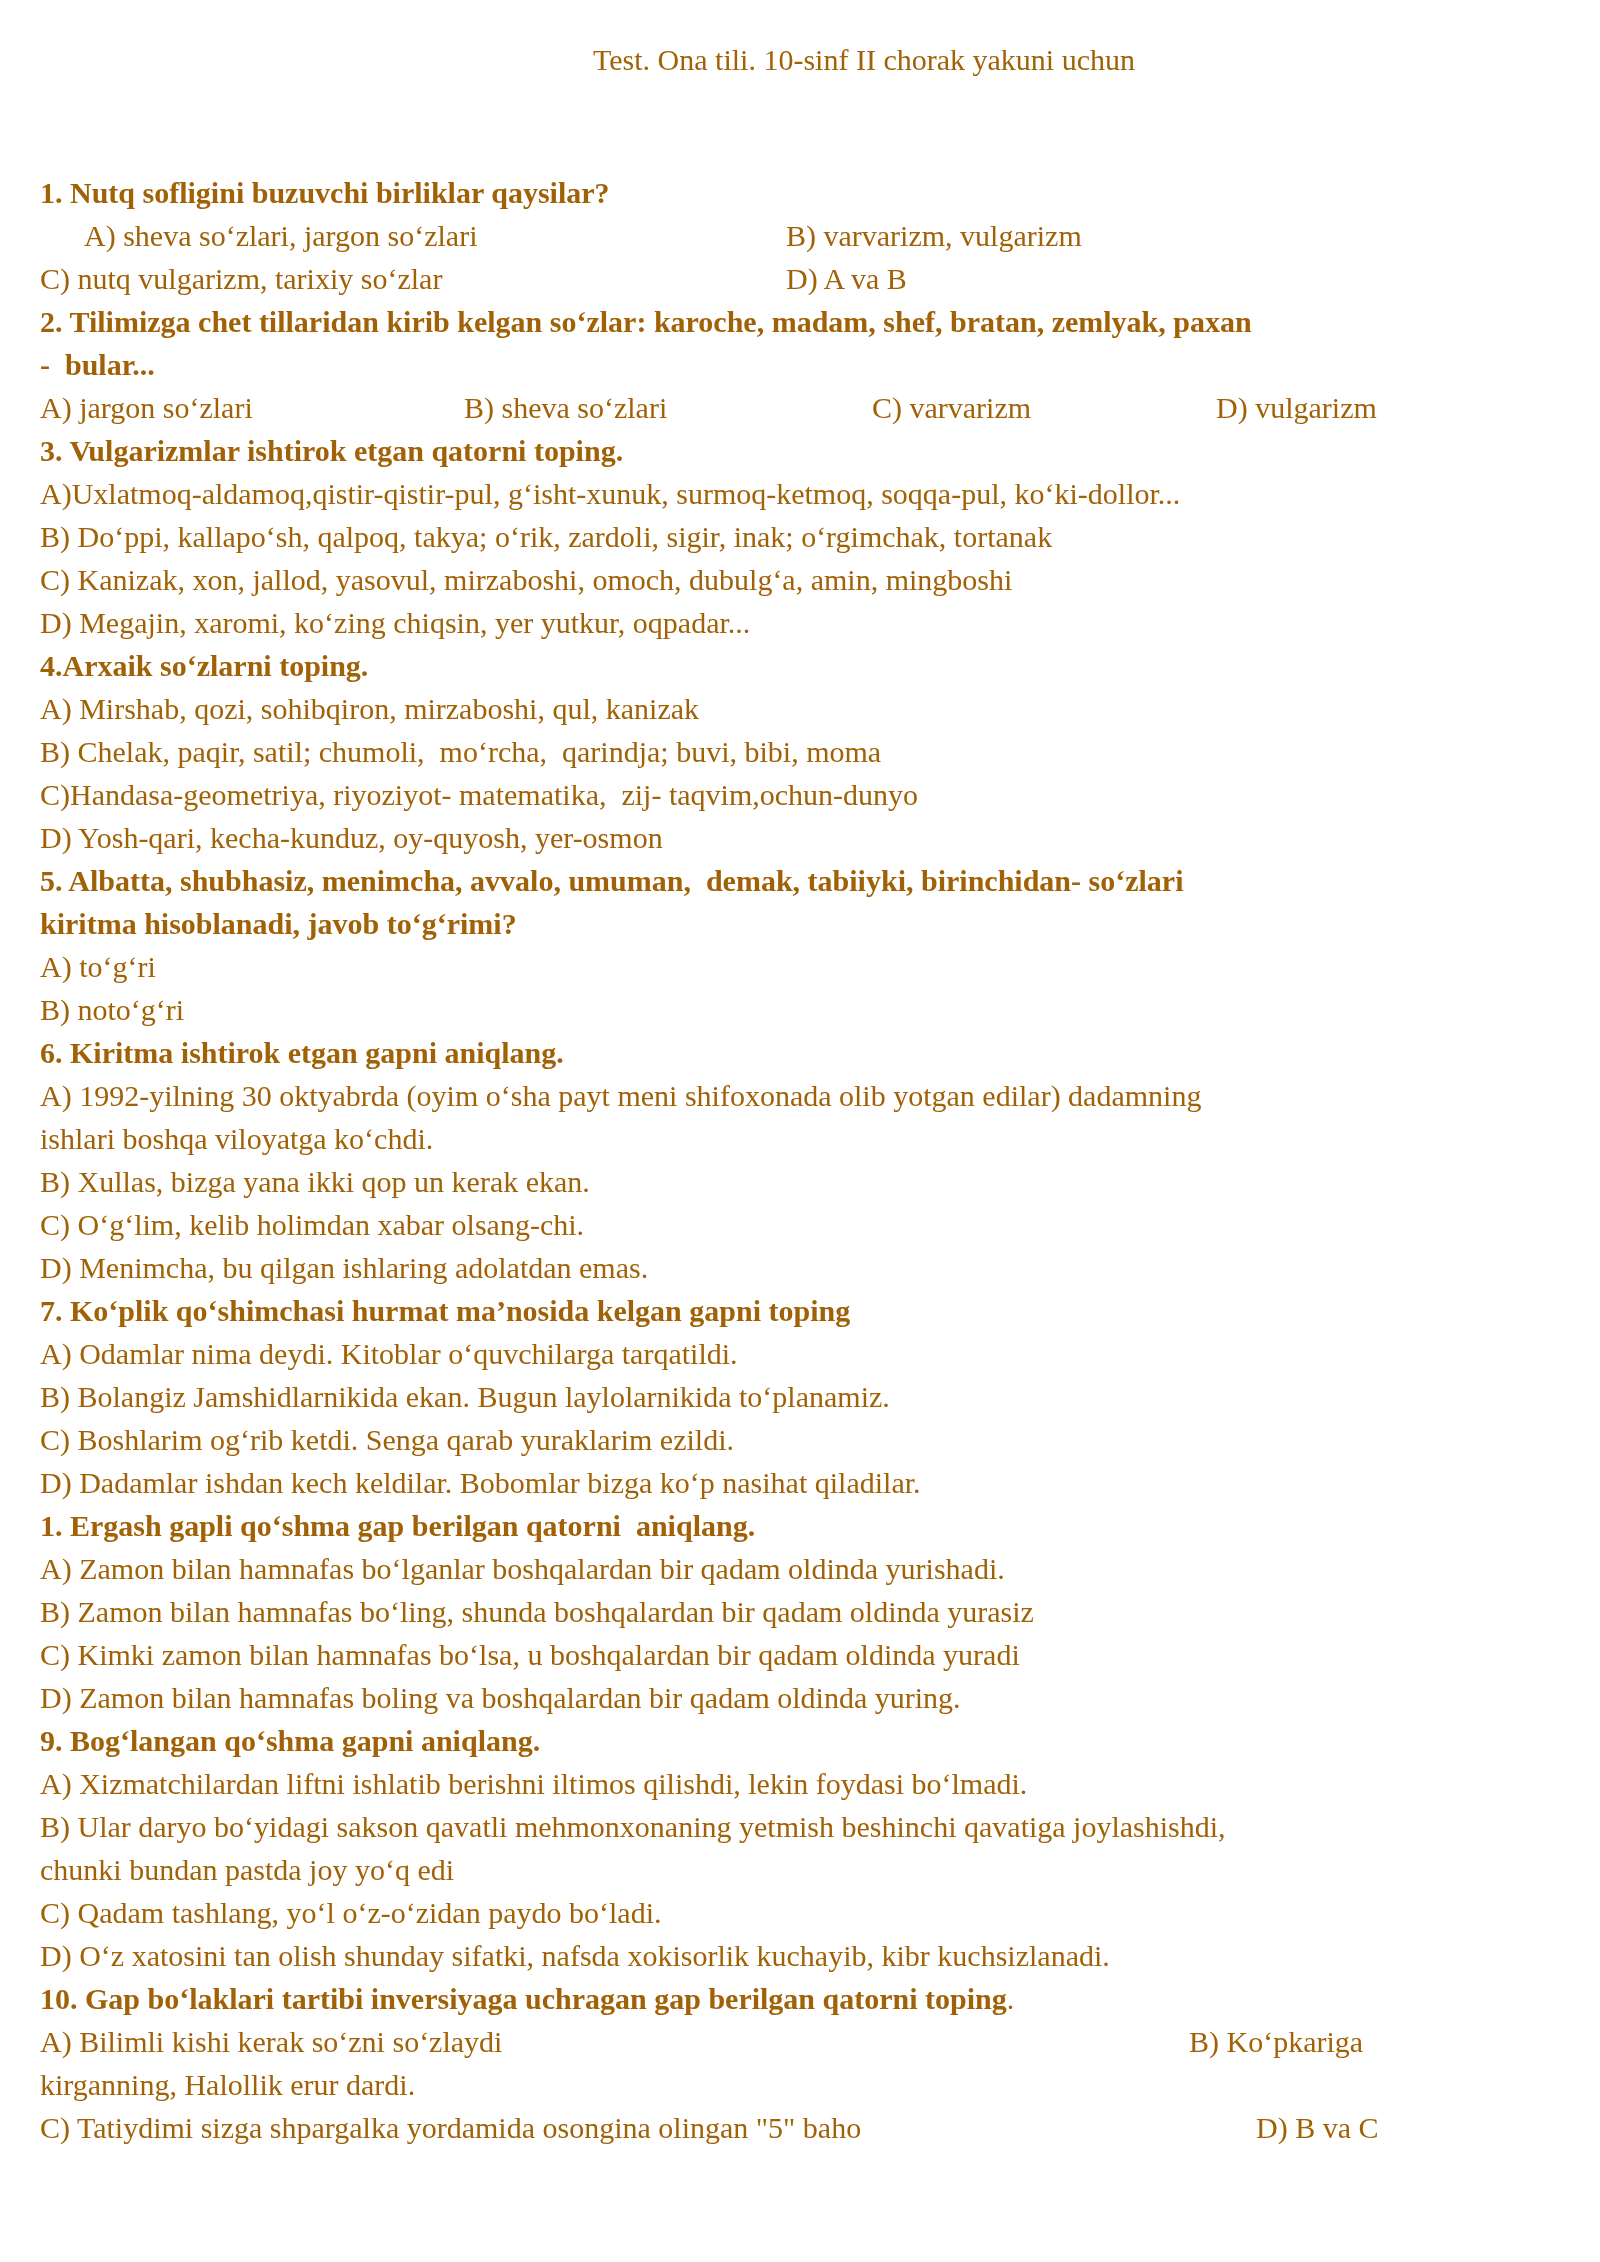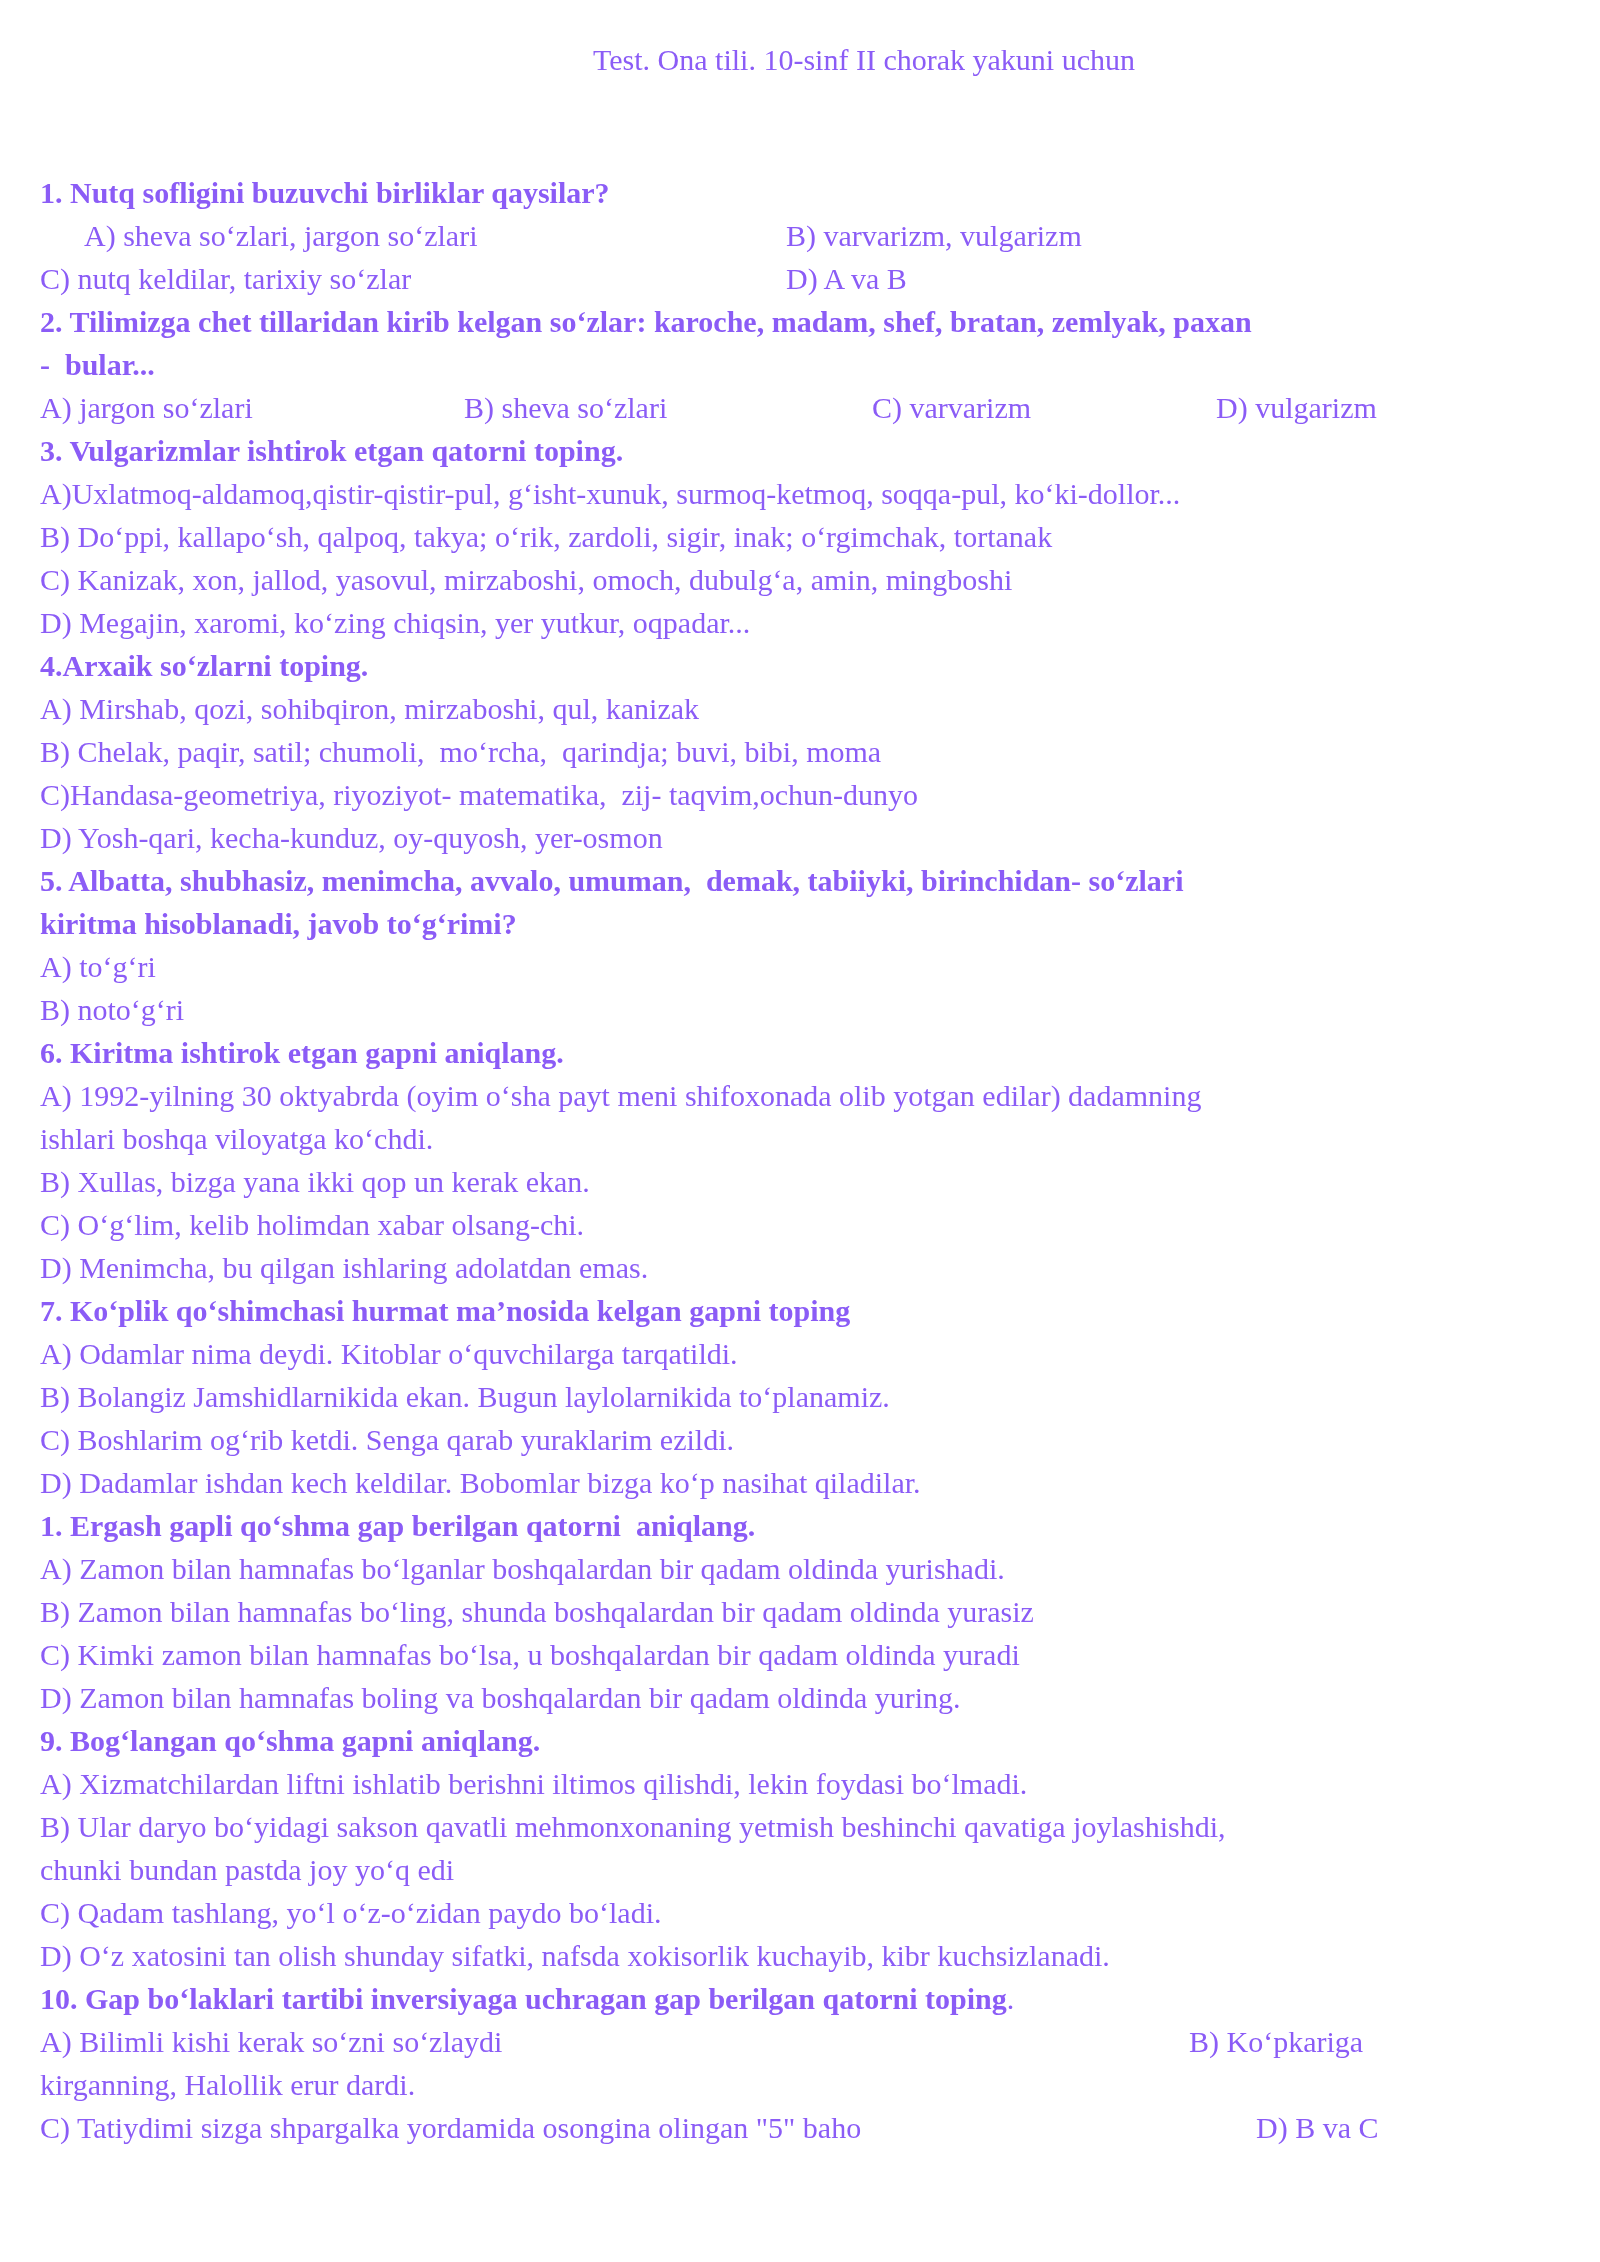--- a/index.html
+++ b/index.html
@@ -5,21 +5,21 @@
   html, body {
     margin: 0;
     padding: 0;
     background: #ffffff;
   }
   .page {
     position: relative;
     width: 1600px;
     height: 2262px;
     background: #ffffff;
-    color: #8b5cf6;
+    color: #a16207;
     font-family: "Liberation Serif", "DejaVu Serif", serif;
     font-size: 30px;
     overflow: hidden;
   }
   .content {
     position: absolute;
     left: 40px;
     top: 38px;
     width: 1520px;
   }
@@ -50,21 +50,21 @@
 </head>
 <body>
 
 <div class="page">
   <div class="content">
     <div class="title">Test. Ona tili. 10-sinf II chorak yakuni uchun</div>
     <div class="title-spacer"></div>
     <div>
         <div class="line"><span class="b">1. Nutq sofligini buzuvchi birliklar qaysilar?</span></div>
         <div class="line"><span class="tab" style="left: 0px; margin-left: 44px;">A) sheva so‘zlari, jargon so‘zlari</span><span class="tab" style="left: 746px;">B) varvarizm, vulgarizm</span></div>
-        <div class="line"><span class="tab" style="left: 0px;">C) nutq keldilar, tarixiy so‘zlar</span><span class="tab" style="left: 746px;">D) A va B</span></div>
+        <div class="line"><span class="tab" style="left: 0px;">C) nutq vulgarizm, tarixiy so‘zlar</span><span class="tab" style="left: 746px;">D) A va B</span></div>
         <div class="line"><span class="b">2. Tilimizga chet tillaridan kirib kelgan so‘zlar: karoche, madam, shef, bratan, zemlyak, paxan</span></div>
         <div class="line"><span class="b">-  bular...</span></div>
         <div class="line"><span class="tab" style="left: 0px;">A) jargon so‘zlari</span><span class="tab" style="left: 424px;">B) sheva so‘zlari</span><span class="tab" style="left: 832px;">C) varvarizm</span><span class="tab" style="left: 1169px; margin-left: 7px;">D) vulgarizm</span></div>
         <div class="line"><span class="b">3. Vulgarizmlar ishtirok etgan qatorni toping.</span></div>
         <div class="line"><span>A)Uxlatmoq-aldamoq,qistir-qistir-pul, g‘isht-xunuk, surmoq-ketmoq, soqqa-pul, ko‘ki-dollor...</span></div>
         <div class="line"><span>B) Do‘ppi, kallapo‘sh, qalpoq, takya; o‘rik, zardoli, sigir, inak; o‘rgimchak, tortanak</span></div>
         <div class="line"><span>C) Kanizak, xon, jallod, yasovul, mirzaboshi, omoch, dubulg‘a, amin, mingboshi</span></div>
         <div class="line"><span>D) Megajin, xaromi, ko‘zing chiqsin, yer yutkur, oqpadar...</span></div>
         <div class="line"><span class="b">4.Arxaik so‘zlarni toping.</span></div>
         <div class="line"><span>A) Mirshab, qozi, sohibqiron, mirzaboshi, qul, kanizak</span></div>

